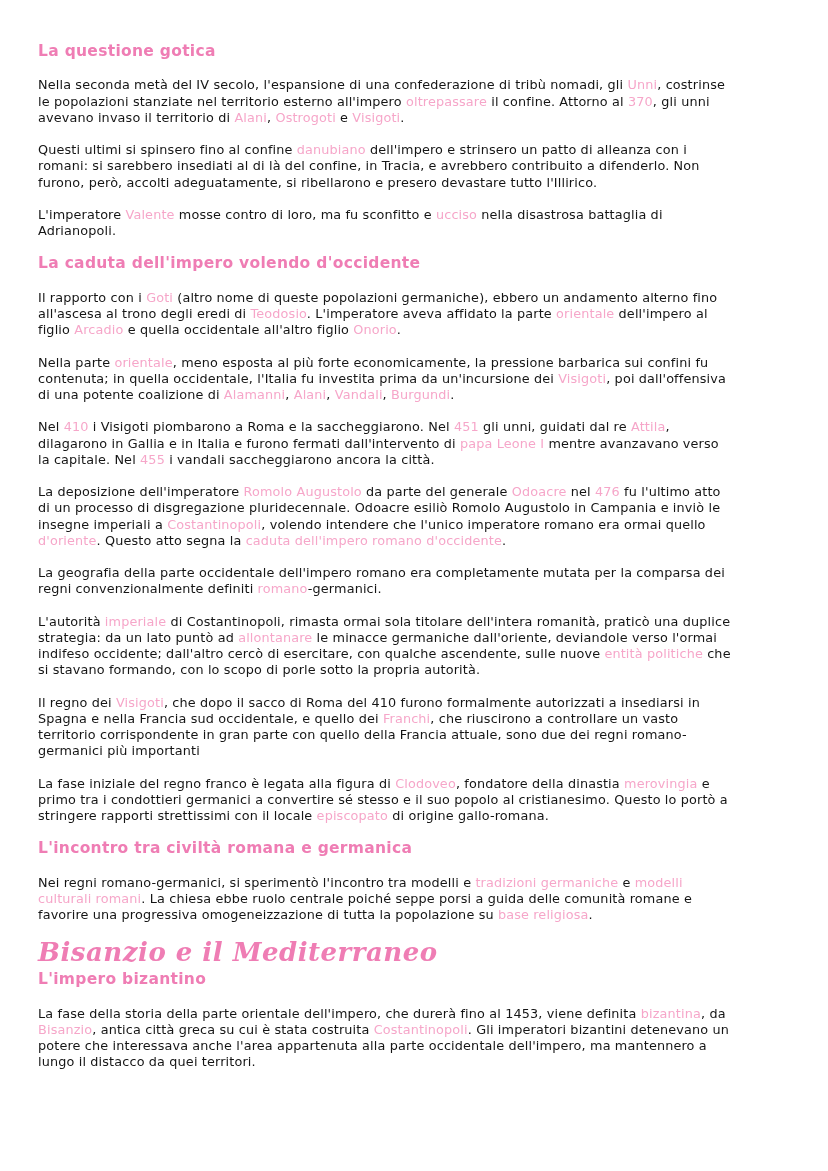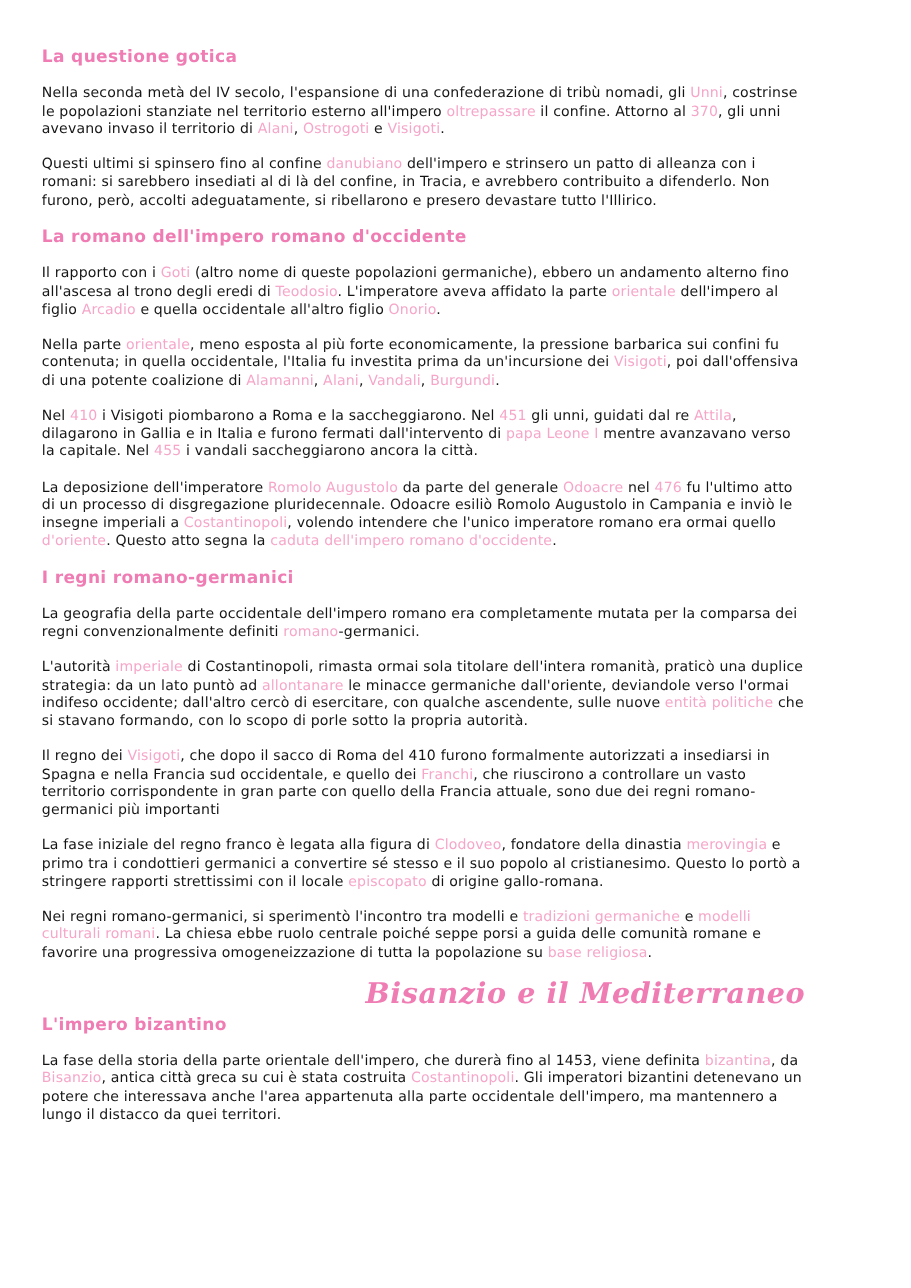--- a/index.html
+++ b/index.html
@@ -32,21 +32,20 @@
   }
   .doc-title {
     font-family: "DejaVu Serif", "Liberation Serif", serif;
     font-style: italic;
     font-weight: bold;
     font-size: 26px;
     letter-spacing: 0.5px;
     color: var(--heading, #f07eb4);
     margin: 14px 0 2px 0;
     line-height: 1.15;
-    text-align: right;
   }
   .doc-paragraph {
     font-size: 12.8px;
     line-height: 1.27;
     letter-spacing: 0.15px;
     margin: 16px 0 15px 0;
     color: #151515;
   }
   .doc-paragraph .hl {
     color: var(--highlight, #f6a5c8);
@@ -56,28 +55,29 @@
   }
 </style>
 </head>
 <body style="color: rgb(21, 21, 21); background: rgb(255, 255, 255);">
 
 <div class="page">
   <div>
       <div class="doc-heading">La questione gotica</div>
       <p class="doc-paragraph"><span class="txt">Nella seconda metà del IV secolo, l'espansione di una confederazione di tribù nomadi, gli </span><span class="hl">Unni</span><span class="txt">, costrinse le popolazioni stanziate nel territorio esterno all'impero </span><span class="hl">oltrepassare</span><span class="txt"> il confine. Attorno al </span><span class="hl">370</span><span class="txt">, gli unni avevano invaso il territorio di </span><span class="hl">Alani</span><span class="txt">, </span><span class="hl">Ostrogoti</span><span class="txt"> e </span><span class="hl">Visigoti</span><span class="txt">.</span></p>
       <p class="doc-paragraph"><span class="txt">Questi ultimi si spinsero fino al confine </span><span class="hl">danubiano</span><span class="txt"> dell'impero e strinsero un patto di alleanza con i romani: si sarebbero insediati al di là del confine, in Tracia, e avrebbero contribuito a difenderlo. Non furono, però, accolti adeguatamente, si ribellarono e presero devastare tutto l'Illirico.</span></p>
-      <div class="doc-heading">La romano dell'impero romano d'occidente</div>
+      <p class="doc-paragraph"><span class="txt">L'imperatore </span><span class="hl">Valente</span><span class="txt"> mosse contro di loro, ma fu sconfitto e </span><span class="hl">ucciso</span><span class="txt"> nella disastrosa battaglia di Adrianopoli.</span></p>
+      <div class="doc-heading">La caduta dell'impero volendo d'occidente</div>
       <p class="doc-paragraph"><span class="txt">Il rapporto con i </span><span class="hl">Goti</span><span class="txt"> (altro nome di queste popolazioni germaniche), ebbero un andamento alterno fino all'ascesa al trono degli eredi di </span><span class="hl">Teodosio</span><span class="txt">. L'imperatore aveva affidato la parte </span><span class="hl">orientale</span><span class="txt"> dell'impero al figlio </span><span class="hl">Arcadio</span><span class="txt"> e quella occidentale all'altro figlio </span><span class="hl">Onorio</span><span class="txt">.</span></p>
       <p class="doc-paragraph"><span class="txt">Nella parte </span><span class="hl">orientale</span><span class="txt">, meno esposta al più forte economicamente, la pressione barbarica sui confini fu contenuta; in quella occidentale, l'Italia fu investita prima da un'incursione dei </span><span class="hl">Visigoti</span><span class="txt">, poi dall'offensiva di una potente coalizione di </span><span class="hl">Alamanni</span><span class="txt">, </span><span class="hl">Alani</span><span class="txt">, </span><span class="hl">Vandali</span><span class="txt">, </span><span class="hl">Burgundi</span><span class="txt">.</span></p>
       <p class="doc-paragraph"><span class="txt">Nel </span><span class="hl">410</span><span class="txt"> i Visigoti piombarono a Roma e la saccheggiarono. Nel </span><span class="hl">451</span><span class="txt"> gli unni, guidati dal re </span><span class="hl">Attila</span><span class="txt">, dilagarono in Gallia e in Italia e furono fermati dall'intervento di </span><span class="hl">papa Leone I</span><span class="txt"> mentre avanzavano verso la capitale. Nel </span><span class="hl">455</span><span class="txt"> i vandali saccheggiarono ancora la città.</span></p>
       <p class="doc-paragraph"><span class="txt">La deposizione dell'imperatore </span><span class="hl">Romolo Augustolo</span><span class="txt"> da parte del generale </span><span class="hl">Odoacre</span><span class="txt"> nel </span><span class="hl">476</span><span class="txt"> fu l'ultimo atto di un processo di disgregazione pluridecennale. Odoacre esiliò Romolo Augustolo in Campania e inviò le insegne imperiali a </span><span class="hl">Costantinopoli</span><span class="txt">, volendo intendere che l'unico imperatore romano era ormai quello </span><span class="hl">d'oriente</span><span class="txt">. Questo atto segna la </span><span class="hl">caduta dell'impero romano d'occidente</span><span class="txt">.</span></p>
-      <div class="doc-heading">I regni romano-germanici</div>
       <p class="doc-paragraph"><span class="txt">La geografia della parte occidentale dell'impero romano era completamente mutata per la comparsa dei regni convenzionalmente definiti </span><span class="hl">romano</span><span class="txt">-germanici.</span></p>
       <p class="doc-paragraph"><span class="txt">L'autorità </span><span class="hl">imperiale</span><span class="txt"> di Costantinopoli, rimasta ormai sola titolare dell'intera romanità, praticò una duplice strategia: da un lato puntò ad </span><span class="hl">allontanare</span><span class="txt"> le minacce germaniche dall'oriente, deviandole verso l'ormai indifeso occidente; dall'altro cercò di esercitare, con qualche ascendente, sulle nuove </span><span class="hl">entità politiche</span><span class="txt"> che si stavano formando, con lo scopo di porle sotto la propria autorità.</span></p>
       <p class="doc-paragraph"><span class="txt">Il regno dei </span><span class="hl">Visigoti</span><span class="txt">, che dopo il sacco di Roma del 410 furono formalmente autorizzati a insediarsi in Spagna e nella Francia sud occidentale, e quello dei </span><span class="hl">Franchi</span><span class="txt">, che riuscirono a controllare un vasto territorio corrispondente in gran parte con quello della Francia attuale, sono due dei regni romano-germanici più importanti</span></p>
       <p class="doc-paragraph"><span class="txt">La fase iniziale del regno franco è legata alla figura di </span><span class="hl">Clodoveo</span><span class="txt">, fondatore della dinastia </span><span class="hl">merovingia</span><span class="txt"> e primo tra i condottieri germanici a convertire sé stesso e il suo popolo al cristianesimo. Questo lo portò a stringere rapporti strettissimi con il locale </span><span class="hl">episcopato</span><span class="txt"> di origine gallo-romana.</span></p>
+      <div class="doc-heading">L'incontro tra civiltà  romana e germanica</div>
       <p class="doc-paragraph"><span class="txt">Nei regni romano-germanici, si sperimentò l'incontro tra modelli e </span><span class="hl">tradizioni germaniche</span><span class="txt"> e </span><span class="hl">modelli culturali romani</span><span class="txt">. La chiesa ebbe ruolo centrale poiché seppe porsi a guida delle comunità romane e favorire una progressiva omogeneizzazione di tutta la popolazione su </span><span class="hl">base religiosa</span><span class="txt">.</span></p>
       <div class="doc-title">Bisanzio e il Mediterraneo</div>
       <div class="doc-heading">L'impero bizantino</div>
       <p class="doc-paragraph"><span class="txt">La fase della storia della parte orientale dell'impero, che durerà fino al 1453, viene definita </span><span class="hl">bizantina</span><span class="txt">, da </span><span class="hl">Bisanzio</span><span class="txt">, antica città greca su cui è stata costruita </span><span class="hl">Costantinopoli</span><span class="txt">. Gli imperatori bizantini detenevano un potere che interessava anche l'area appartenuta alla parte occidentale dell'impero, ma mantennero a lungo il distacco da quei territori.</span></p>
     </div>
 </div>
 
 </body></html>

